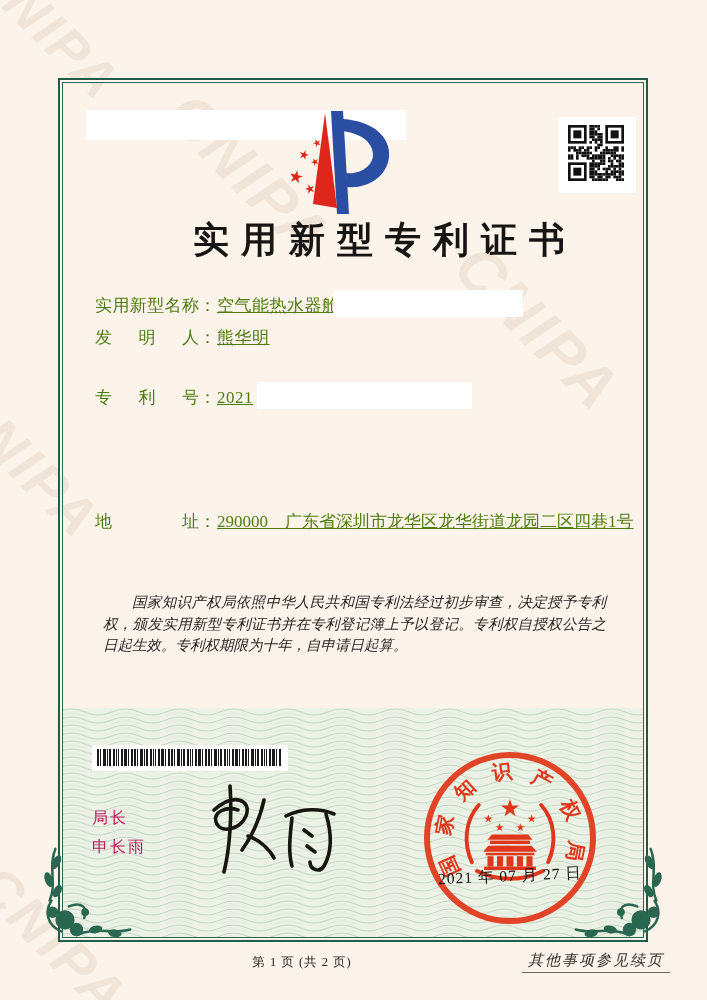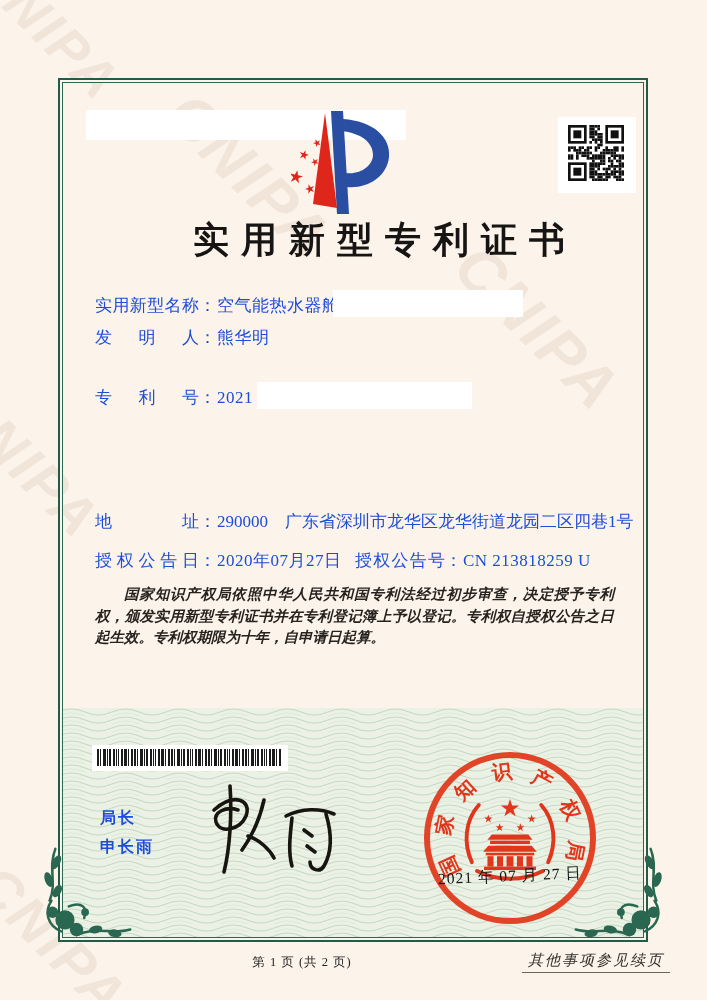--- a/index.html
+++ b/index.html
@@ -14,38 +14,38 @@
          border:2px solid #215c48;box-shadow:inset 0 0 0 2px #fcf3ea,inset 0 0 0 3px #2b6752;
          z-index:3;pointer-events:none;}
   
   .certno-box{position:absolute;left:86px;top:110px;width:320px;height:30px;background:#ffffff;z-index:4;}
   .logo{position:absolute;left:291px;top:111px;width:110px;height:105px;z-index:4;}
   .qr-pad{position:absolute;left:558px;top:117px;width:78px;height:76px;background:#ffffff;z-index:4;}
   .qr{position:absolute;left:568px;top:125px;width:56px;height:56px;z-index:5;}
   .title{position:absolute;left:65px;top:216px;width:640px;text-align:center;
          font-size:36px;letter-spacing:12px;font-weight:600;color:#171513;z-index:4;}
   
-  .row{position:absolute;left:95px;width:545px;font-size:17px;color:#1d4ed8;z-index:4;white-space:nowrap;}
+  .row{position:absolute;left:95px;width:545px;font-size:17px;color:#4d7c0f;z-index:4;white-space:nowrap;text-decoration:underline;}
   .row .lb{display:inline-block;width:104px;text-align:justify;text-align-last:justify;vertical-align:top;}
   .row .cl{display:inline-block;width:12px;}
   .row .vl{margin-left:6px;letter-spacing:.5px;}
   .redact{position:absolute;background:#ffffff;height:27px;top:-4px;z-index:5;}
   .grant2{position:absolute;left:260px;top:0;}
   .grant2 .lb2{display:inline-block;width:90px;text-align:justify;text-align-last:justify;}
   
   .body-text{position:absolute;left:95px;top:584px;width:519px;z-index:4;
              font-style:italic;font-size:14.5px;line-height:21.6px;color:#26231f;text-align:justify;}
-  .body-text p{margin:0;text-indent:2em;font-weight:bold;}
+  .body-text p{margin:8px;text-indent:2em;}
   
   .greenzone{position:absolute;left:58px;top:708px;width:590px;height:231px;z-index:2;}
   .orn{position:absolute;z-index:5;}
   .barcode-pad{position:absolute;left:92px;top:745px;width:196px;height:26px;background:#fff;z-index:4;}
   .barcode{position:absolute;left:97px;top:749px;width:185px;height:17px;z-index:5;}
-  .signer{position:absolute;left:100px;z-index:4;font-family:"Liberation Sans","DejaVu Sans",sans-serif;
-          font-size:16px;font-weight:700;color:#1d4ed8;letter-spacing:2px;}
+  .signer{position:absolute;left:92px;z-index:4;font-family:"Liberation Sans","DejaVu Sans",sans-serif;
+          font-size:16px;font-weight:400;color:#be185d;letter-spacing:2px;}
   .signature{position:absolute;left:186px;top:778px;width:160px;height:100px;z-index:5;}
   .seal{position:absolute;left:424px;top:752px;width:172px;height:172px;z-index:4;}
   .seal .ring{position:absolute;left:0;top:0;width:160px;height:160px;border:6px solid #e23a1e;
               border-radius:50%;opacity:.95;}
   .seal .ringtext{position:absolute;left:0;top:0;width:172px;height:172px;font-weight:bold;
                   font-size:20px;color:#e0361b;}
   .seal .ringtext span{position:absolute;}
   .emblem{position:absolute;left:34px;top:32px;width:104px;height:108px;}
   .seal-date{position:absolute;left:420px;top:866px;width:180px;text-align:center;z-index:6;
              font-size:15.5px;color:#141414;letter-spacing:1px;transform:rotate(-2.5deg);}
@@ -289,26 +289,20 @@
   <div class="row" style="top:326px">
     <span class="lb">发明人</span><span class="cl">：</span><span class="vl">熊华明</span>
   </div>
   <div class="row" style="top:386px">
     <span class="lb">专利号</span><span class="cl">：</span><span class="vl">2021</span>
     <span class="redact" style="left:162px;width:215px;"></span>
   </div>
   <div class="row" style="top:510px">
     <span class="lb">地址</span><span class="cl">：</span><span class="vl" style="letter-spacing:0">290000　广东省深圳市龙华区龙华街道龙园二区四巷1号</span>
   </div>
-  <div class="row" style="top:549px">
-    <span class="lb">授权公告日</span><span class="cl">：</span><span class="vl">2020年07月27日</span>
-    <span class="grant2">
-      <span class="lb2">授权公告号</span><span class="cl">：</span><span class="vl">CN 213818259 U</span>
-    </span>
-  </div>
 
   <div class="body-text">
     <p>国家知识产权局依照中华人民共和国专利法经过初步审查，决定授予专利权，颁发实用新型专利证书并在专利登记簿上予以登记。专利权自授权公告之日起生效。专利权期限为十年，自申请日起算。</p>
   </div>
 
   <div class="barcode-pad"></div>
   <svg class="barcode" viewBox="0 0 185 17" preserveAspectRatio="none" id="barcode-svg">
       <rect x="0" y="0" width="2" height="17" fill="#1b1b1b"></rect>
       <rect x="3" y="0" width="1" height="17" fill="#1b1b1b"></rect>
       <rect x="6" y="0" width="3" height="17" fill="#1b1b1b"></rect>

